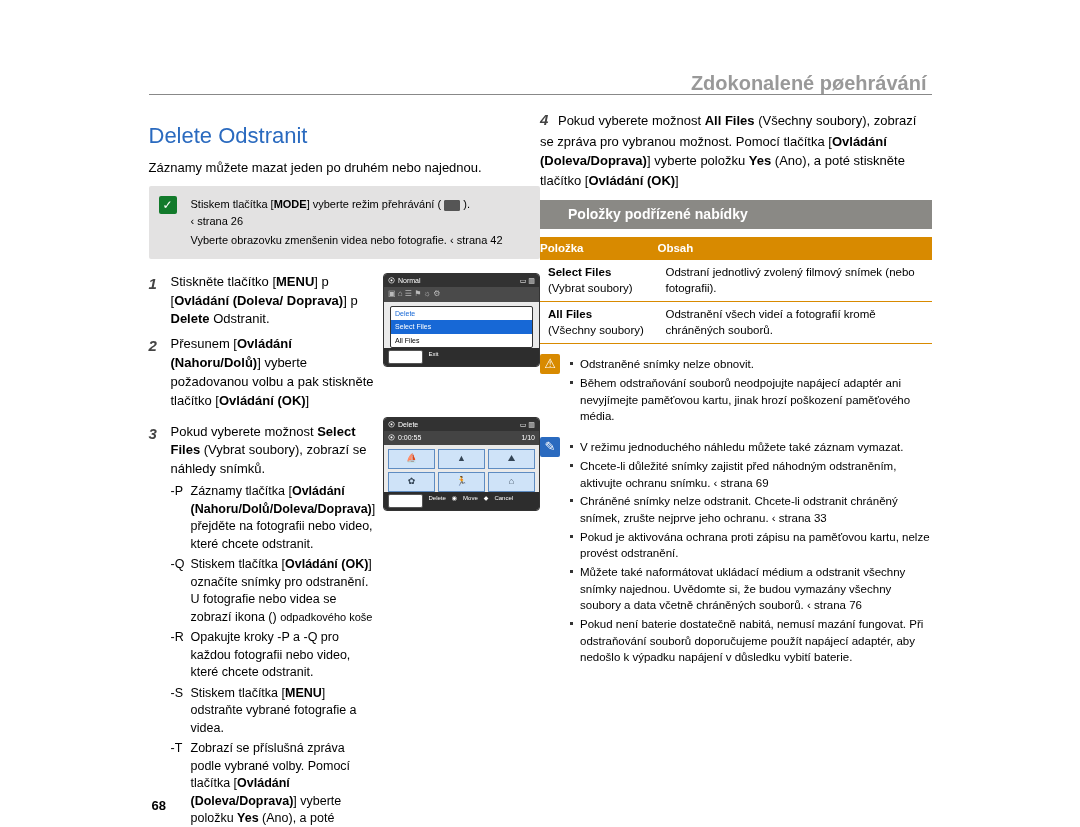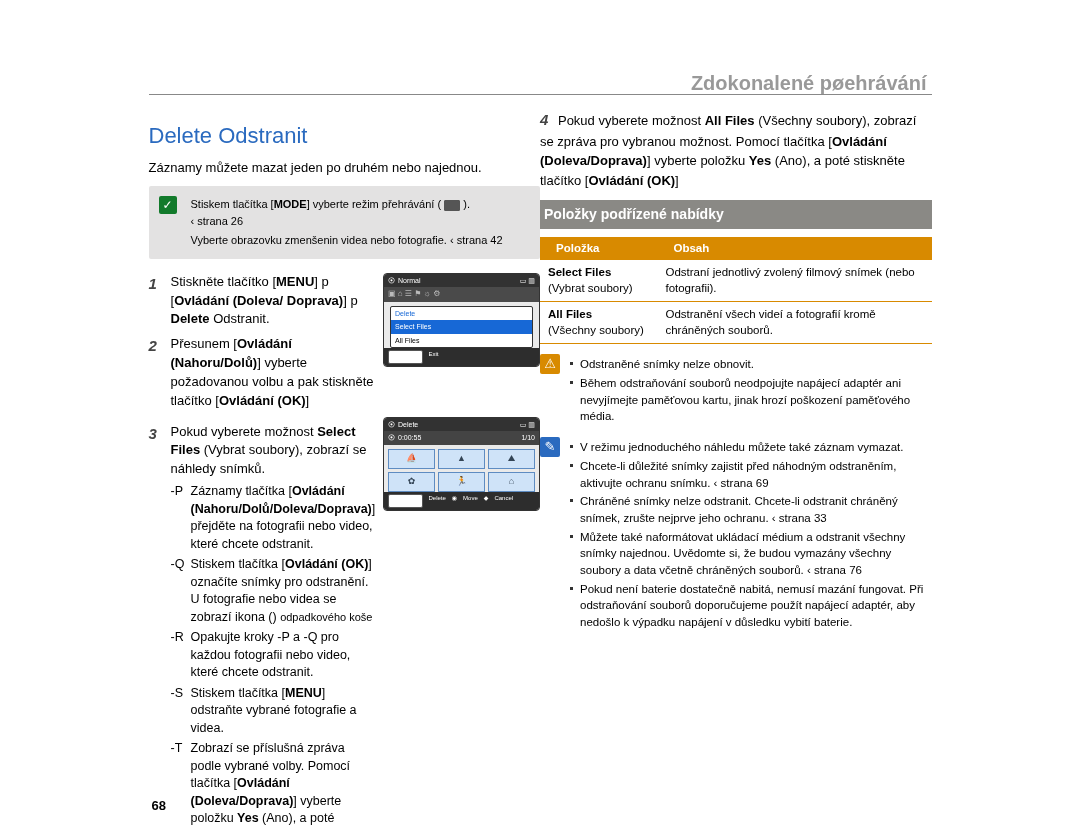--- a/index.html
+++ b/index.html
@@ -24,23 +24,23 @@
   .thumb .menu div{padding:2px 4px;font-size:7px}
   .thumb .menu .sel{background:#1768d6;color:#fff}
   .thumb .foot{position:absolute;bottom:0;left:0;right:0;background:#2d2d2d;color:#fff;font-size:6px;padding:2px 4px;display:flex;gap:6px}
   .thumb .grid{display:grid;grid-template-columns:repeat(3,1fr);gap:3px;padding:4px}
   .thumb .cell{background:#cfe3f8;border:1px solid #5e8cc2;height:18px;display:flex;align-items:center;justify-content:center;font-size:9px;color:#345}
   .sublist{margin:4px 0 0 0;padding:0;list-style:none}
   .sublist li{position:relative;padding-left:20px;margin:3px 0;font-size:12.5px;line-height:1.4}
   .sublist li .dash{position:absolute;left:0;top:0;width:16px}
   .tiny{font-size:11px;line-height:1.35}
   .step4{font-size:13px;line-height:1.5}
-  .subhead{background:#8a8985;color:#fff;font-weight:bold;font-size:14px;padding:5px 4px;margin:10px 0 8px}
+  .subhead{background:#8a8985;color:#fff;font-weight:bold;font-size:14px;padding:5px 28px;margin:10px 0 8px}
   table.opts{border-collapse:collapse;width:100%;font-size:11.5px}
-  table.opts th{background:#d88a00;color:#fff;text-align:left;padding:4px 16px;font-weight:bold}
+  table.opts th{background:#d88a00;color:#fff;text-align:left;padding:4px 0;font-weight:bold}
   table.opts td{border-bottom:1px solid #d88a00;padding:5px 8px;vertical-align:top}
   .notebox{display:flex;gap:8px;margin-top:10px;font-size:11.5px;line-height:1.45}
   .nicon{flex:0 0 20px;height:20px;border-radius:2px;display:flex;align-items:center;justify-content:center;color:#fff;font-size:13px}
   .warn{background:#d88a00}
   .info{background:#2a6abf}
   .nbody ul{margin:0;padding:0;list-style:none}
   .nbody li{position:relative;padding-left:12px;margin:2px 0}
   .nbody li::before{content:"";position:absolute;left:2px;top:6px;width:3px;height:3px;background:#333}
   .pagenum{position:absolute;left:48px;bottom:12px;font-size:13px;font-weight:bold}
   .kbd{display:inline-block;border:1px solid #555;border-radius:2px;padding:0 3px;font-size:9px;background:#fff}
@@ -184,20 +184,21 @@
         </div>
       </div>
 
       <div class="notebox">
         <div class="nicon info">✎</div>
         <div class="nbody">
           <ul>
             <li>V režimu jednoduchého náhledu můžete také záznam vymazat.</li>
             <li>Chcete-li důležité snímky zajistit před náhodným odstraněním, aktivujte ochranu snímku.  ‹ strana 69</li>
             <li>Chráněné snímky nelze odstranit. Chcete-li odstranit chráněný snímek, zrušte nejprve jeho ochranu.  ‹ strana 33</li>
+            <li>Pokud je aktivována ochrana proti zápisu na paměťovou kartu, nelze provést odstranění.</li>
             <li>Můžete také naformátovat ukládací médium a odstranit všechny snímky najednou. Uvědomte si, že budou vymazány všechny soubory a data včetně chráněných souborů.  ‹ strana 76</li>
             <li>Pokud není baterie dostatečně nabitá, nemusí mazání fungovat. Při odstraňování souborů doporučujeme použít napájecí adaptér, aby nedošlo k výpadku napájení v důsledku vybití baterie.</li>
           </ul>
         </div>
       </div>
     </div>
   </div>
 
   <div class="pagenum">68</div>
 </div>

